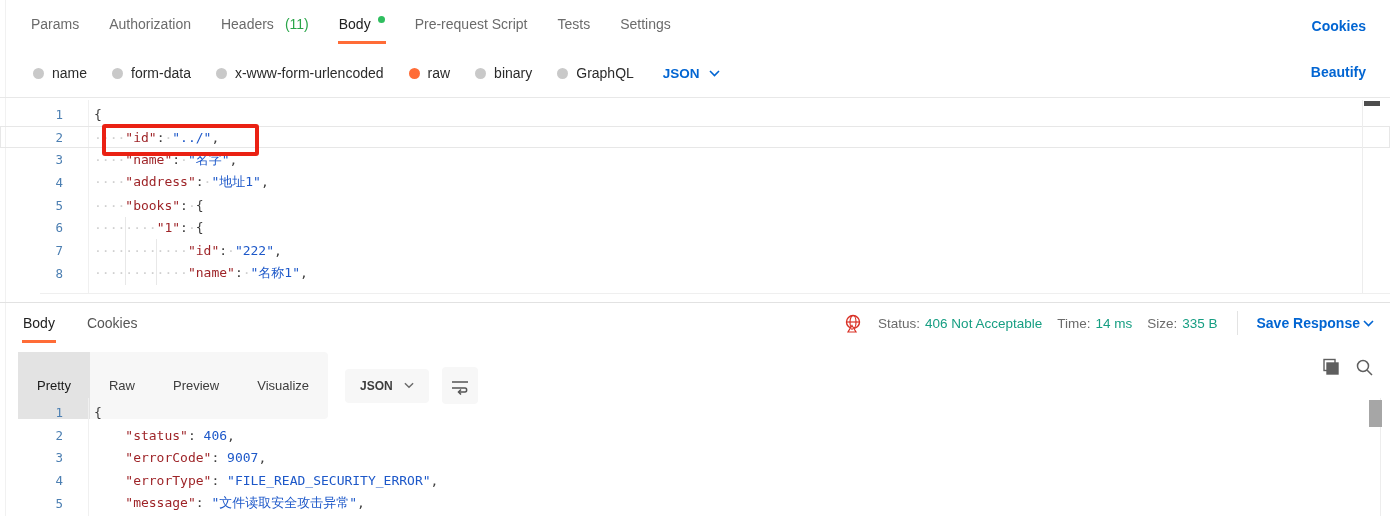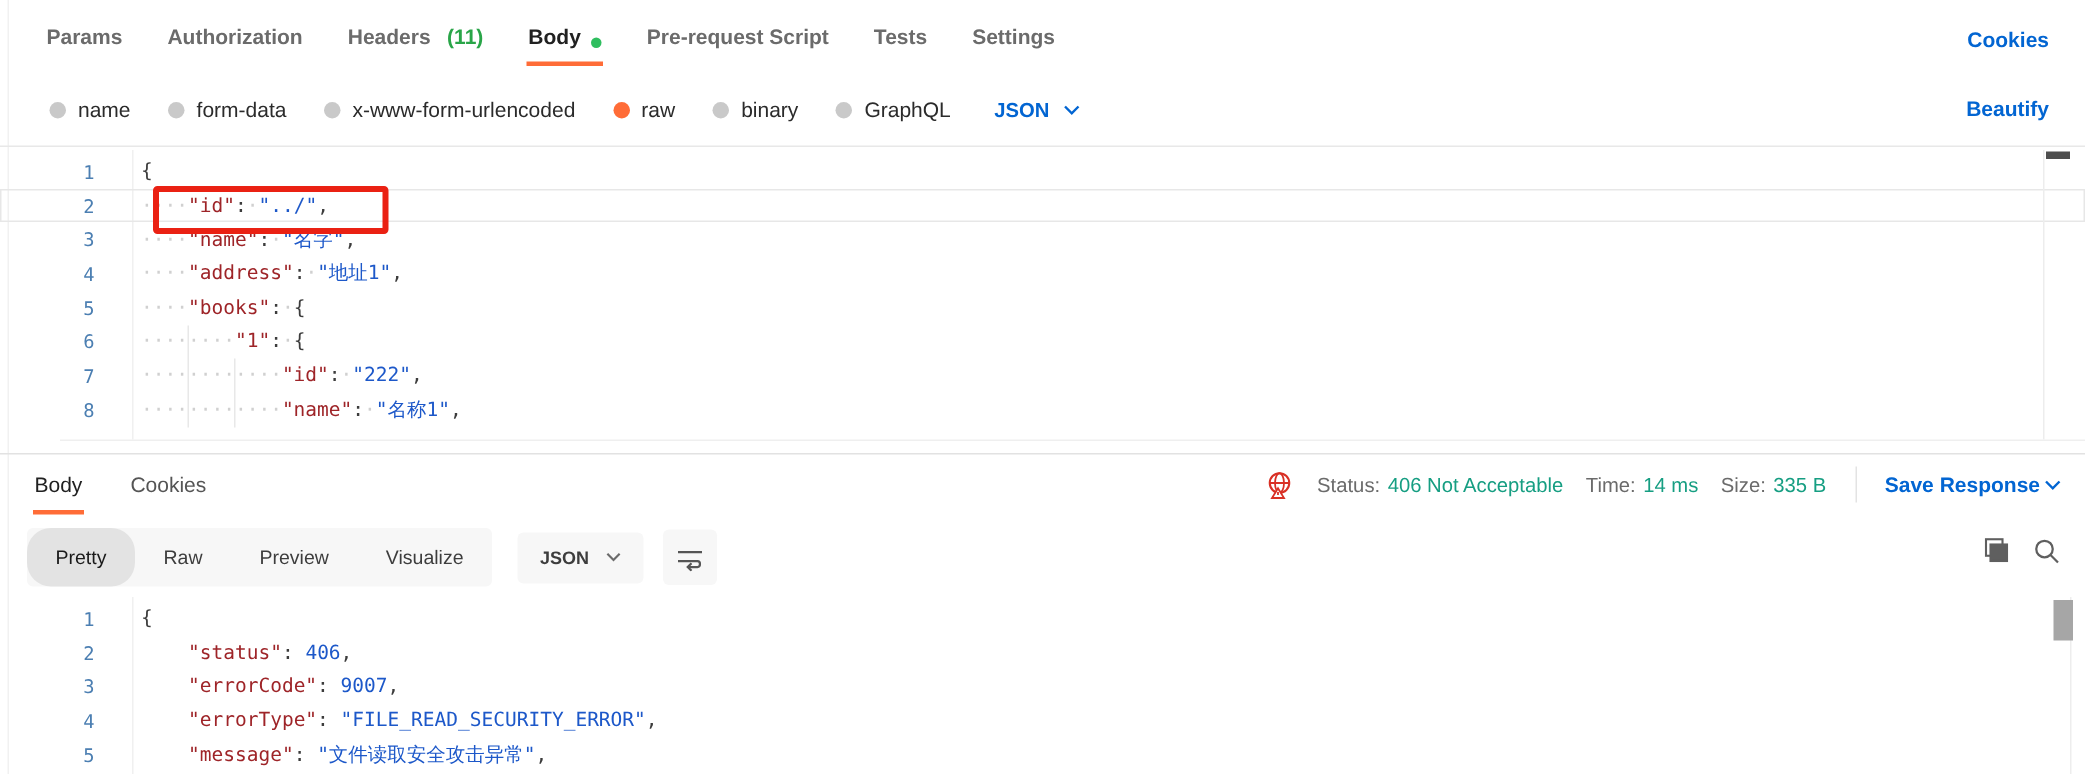--- a/index.html
+++ b/index.html
@@ -5,21 +5,21 @@
   * { box-sizing: border-box; margin: 0; padding: 0; }
   html,body { width:1390px; height:516px; }
   body {
     position: relative; overflow: hidden; background: #fff;
     font-family: "Liberation Sans", sans-serif; color: #212121;
   }
   .left-edge { position:absolute; left:5px; top:0; bottom:0; width:1px; background:#f1f1f1; }
 
   
   .req-tabs { position:absolute; top:0; left:30px; display:flex; gap:28px; font-size:14px; color:#6b6b6b; }
-  .req-tabs .tab { padding:16px 1px 9px; cursor:pointer; border-bottom:3px solid transparent; display:flex; align-items:flex-end; gap:7px;font-weight:bold; }
+  .req-tabs .tab { padding:16px 1px 9px; cursor:pointer; border-bottom:3px solid transparent; display:flex; align-items:flex-start; gap:7px; }
   .req-tabs .tab.active { color:#212121; border-bottom-color:#ff6c37; }
   .count-green { color:#29a548; margin-left:4px; }
   .green-dot { width:7px; height:7px; border-radius:50%; background:#2fbe5f; display:inline-block; }
   .link { color:#0265d2; font-weight:700; font-size:14px; cursor:pointer; }
   .cookies-link { position:absolute; top:18px; right:24px; }
   .beautify-link { position:absolute; top:64px; right:24px; }
 
   
   .mode-row { position:absolute; top:58px; left:33px; height:30px; display:flex; align-items:center; gap:25px; font-size:14px; color:#2b2b2b; }
   .mode { display:flex; align-items:center; cursor:pointer; }
@@ -63,21 +63,21 @@
   .res-tabs .tab.active { color:#212121; border-bottom-color:#ff6c37; }
   .res-meta { position:absolute; top:302px; right:16px; height:42px; display:flex; align-items:center; gap:15px; font-size:13.5px; }
   .meta-label { color:#6b6b6b; }
   .meta-val { color:#169e82; margin-left:5px; }
   .meta-divider { width:1px; height:24px; background:#e3e3e3; margin:0 4px; }
   .save-response { display:flex; align-items:center; gap:3px; color:#0265d2; font-weight:700; font-size:14px; cursor:pointer; }
 
   
   .res-toolbar { position:absolute; top:352px; left:18px; display:flex; align-items:center; }
   .segmented { display:flex; background:#f7f7f7; border-radius:4px; }
-  .seg { padding:12px 19px; font-size:13px; color:#3d3d3d; cursor:pointer; border-radius:16px; }
+  .seg { padding:26px 19px; font-size:13px; color:#3d3d3d; cursor:pointer; border-radius:0; }
   .seg.active { background:#e3e3e3; color:#1a1a1a; }
   .json-btn { margin-left:17px; display:flex; align-items:center; gap:11px; background:#f7f7f7; border-radius:4px;
     padding:10px 15px; font-size:12px; font-weight:700; color:#3d3d3d; cursor:pointer; }
   .wrap-btn { margin-left:13px; width:36px; height:37px; background:#f7f7f7; border-radius:4px;
     display:flex; align-items:center; justify-content:center; cursor:pointer; }
   .res-icons { position:absolute; top:358px; right:16px; display:flex; gap:15px; align-items:center; }
   .icon-btn { cursor:pointer; display:flex; }
 </style>
 </head>
 <body>

